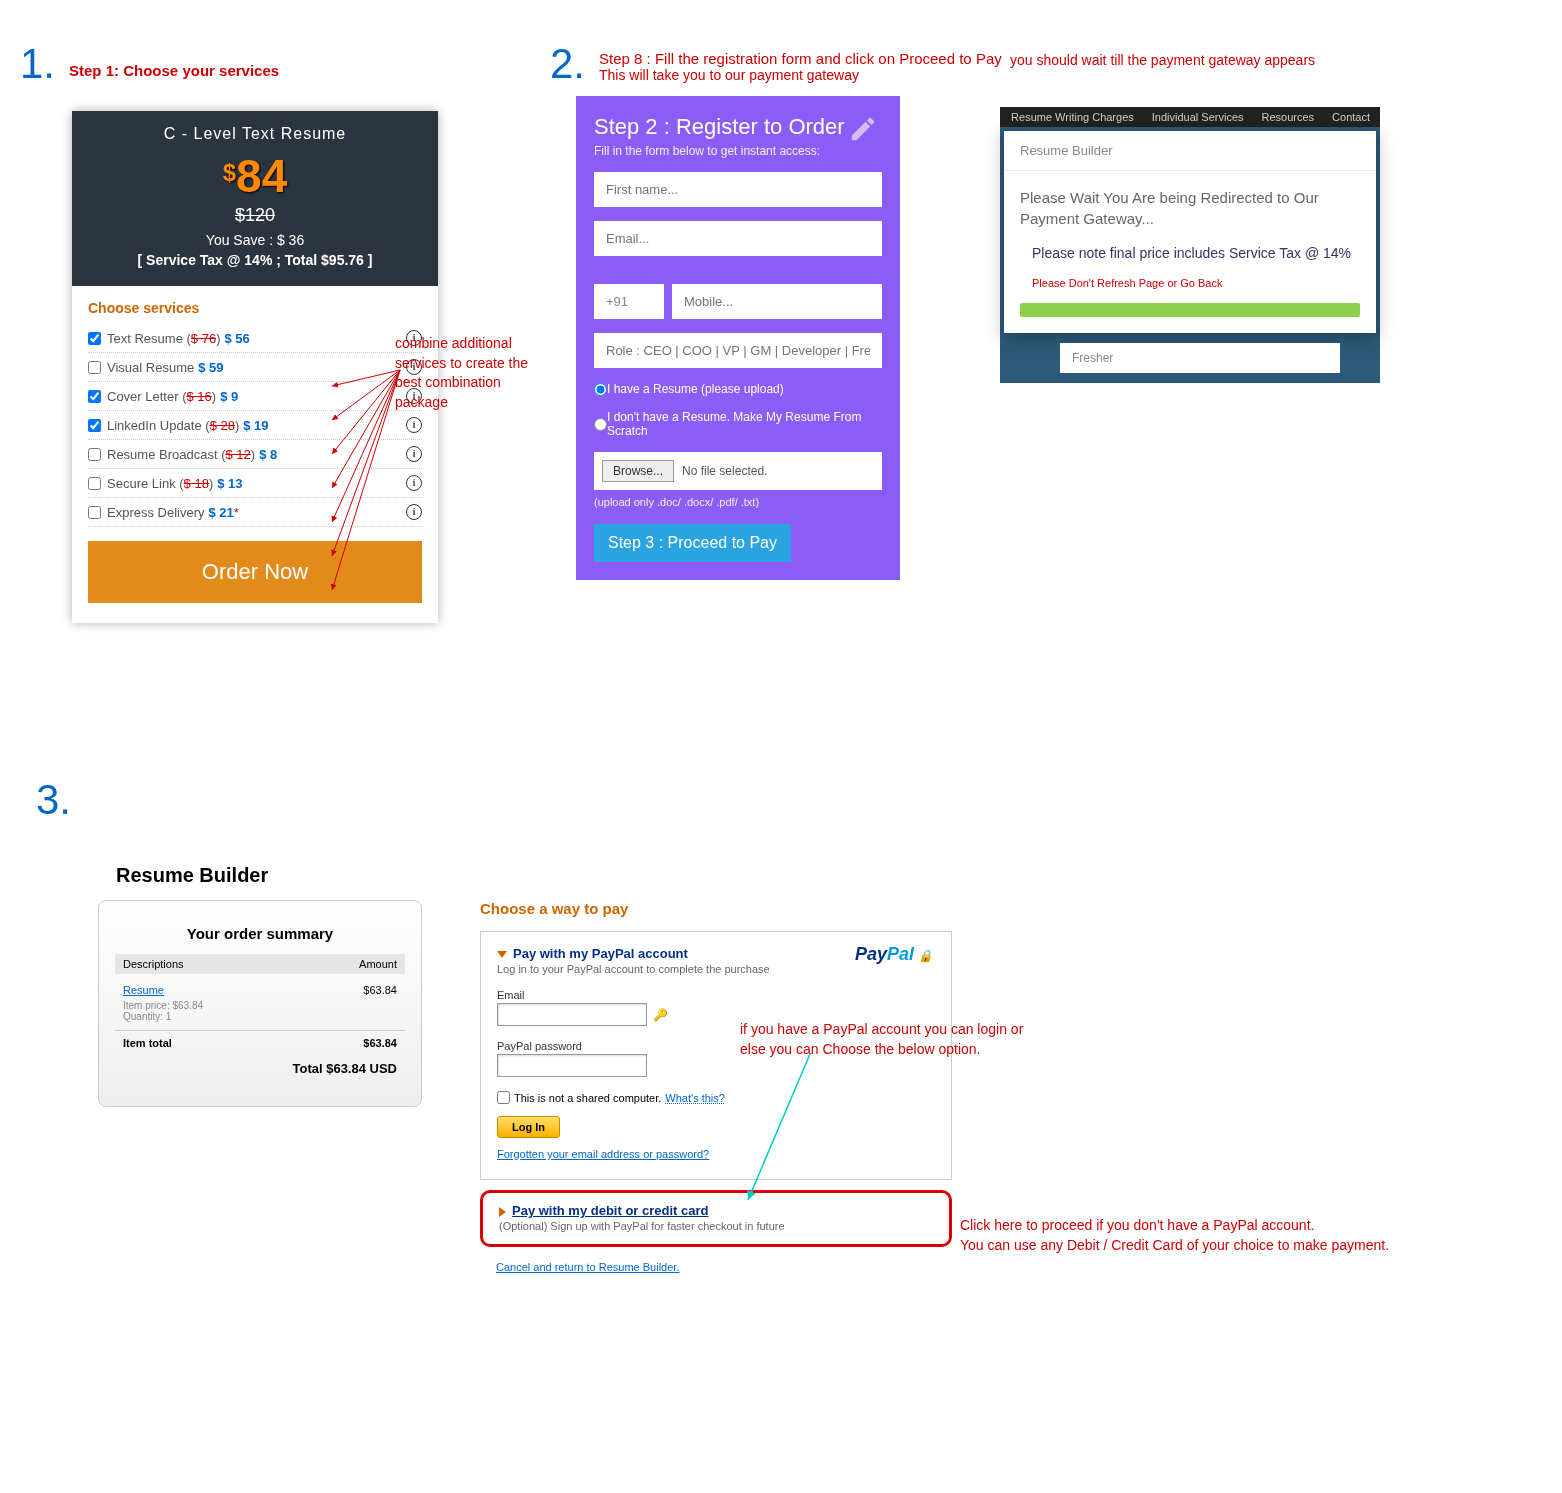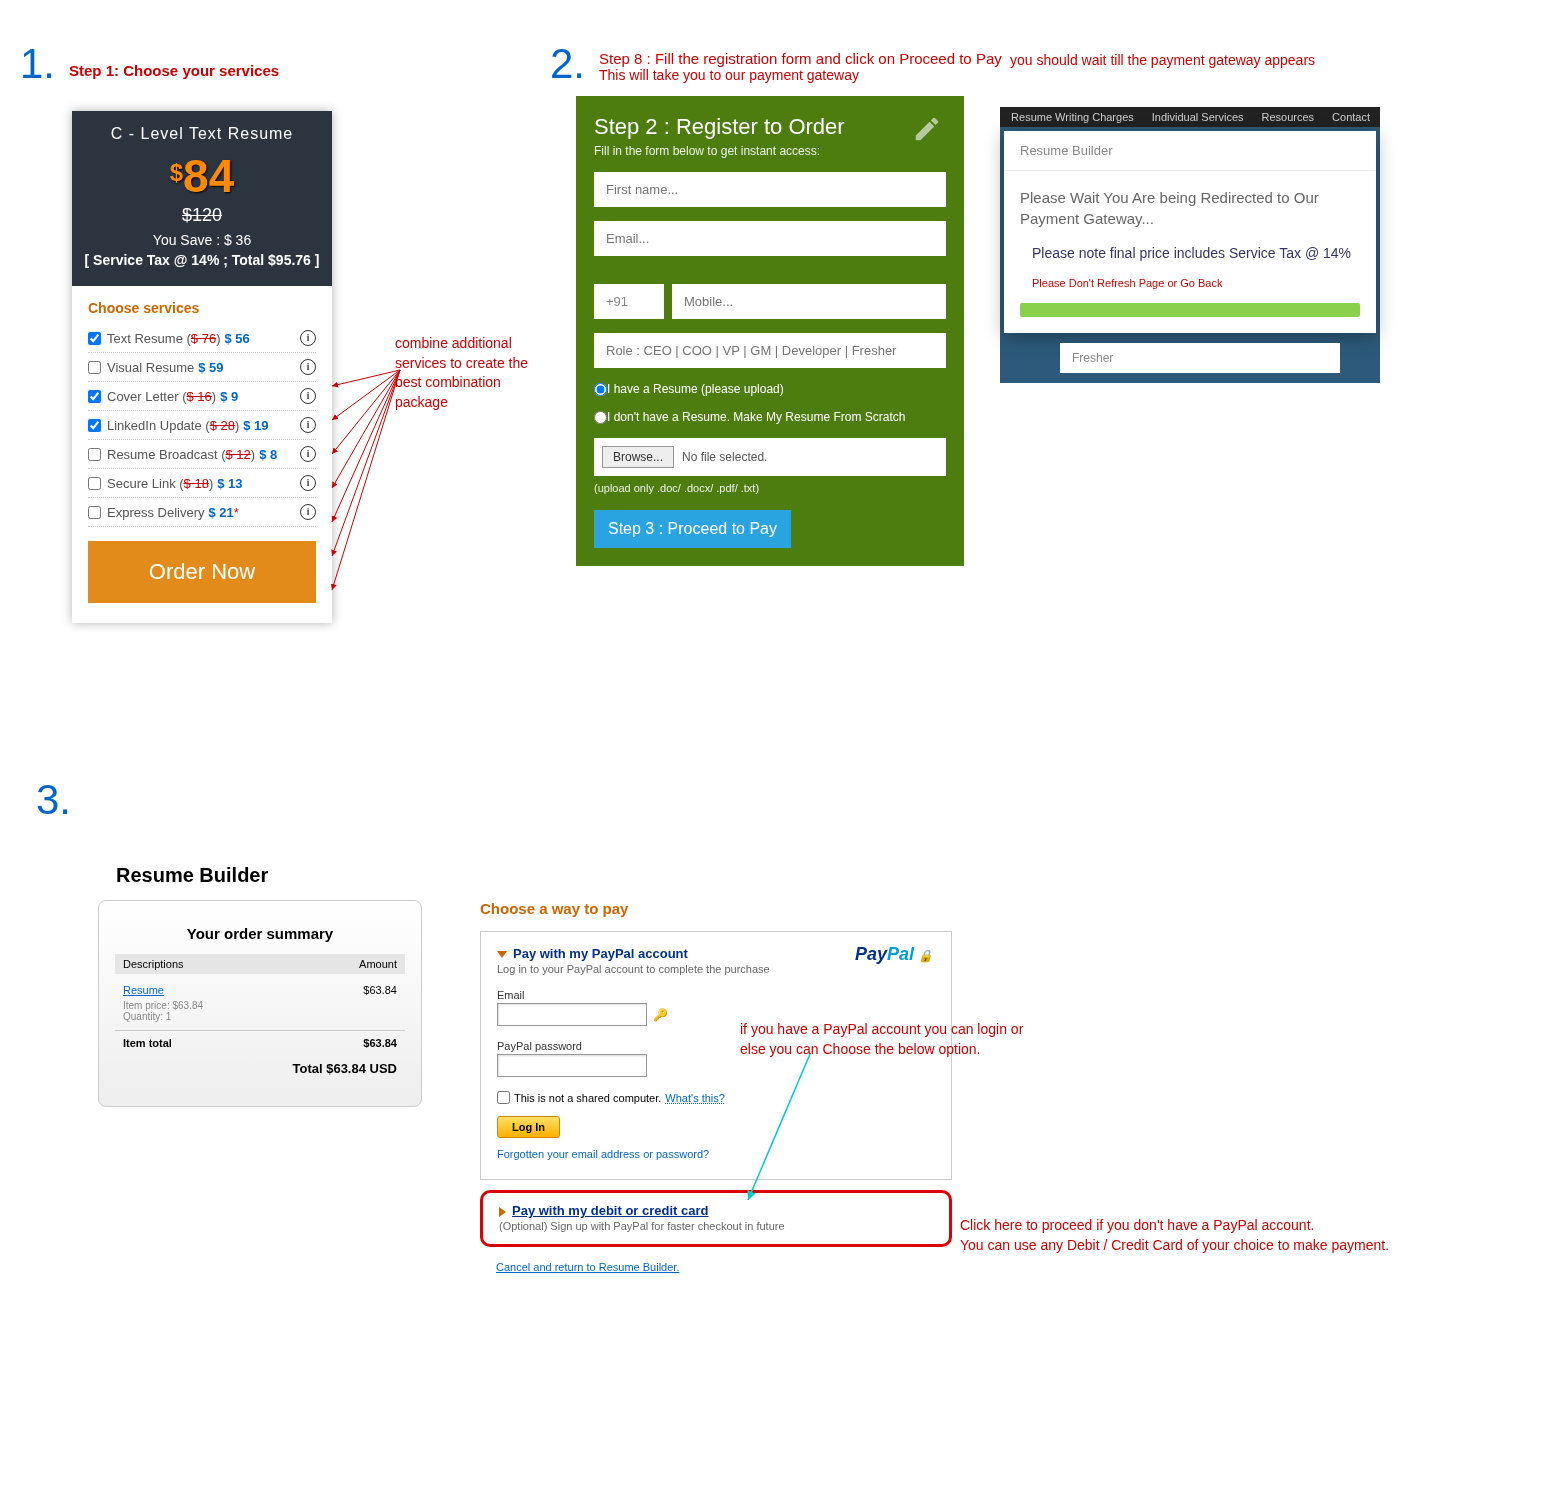--- a/index.html
+++ b/index.html
@@ -3,39 +3,39 @@
 <meta charset="utf-8">
 <style>
 * { box-sizing: border-box; margin: 0; padding: 0; }
 body { font-family: Arial, sans-serif; background: #fff; width: 1562px; height: 1493px; position: relative; }
 .step-num { font-size: 42px; color: #0066cc; font-weight: normal; font-family: "Segoe UI", Arial; }
 .step-label { color: #cc0000; font-weight: bold; font-size: 15px; }
 .step-sublabel { color: #cc0000; font-size: 14px; }
 .annotation { color: #cc0000; font-size: 14px; line-height: 1.4; }
 
 
-.card1 { position: absolute; left: 72px; top: 111px; width: 260px; box-shadow: 0 0 10px rgba(0,0,0,0.3); }
+.card1 { position: absolute; left: 72px; top: 111px; width: 366px; box-shadow: 0 0 10px rgba(0,0,0,0.3); }
 .card1-head { background: #2c3440; color: #fff; text-align: center; padding: 14px 10px 18px; }
 .card1-title { font-size: 16px; letter-spacing: 1px; }
 .card1-price { color: #ff8a00; font-size: 46px; font-weight: bold; margin-top: 6px; text-shadow: 1px 1px 2px #000; }
 .card1-price .cur { font-size: 24px; vertical-align: top; position: relative; top: 10px; }
 .card1-old { text-decoration: line-through; font-size: 18px; margin-top: 2px; }
 .card1-save { font-size: 14px; margin-top: 6px; }
 .card1-tax { font-size: 14px; margin-top: 4px; font-weight: bold; }
 .card1-body { background: #fff; padding: 14px 16px 20px; }
 .choose-title { color: #cc6600; font-size: 14px; font-weight: bold; margin-bottom: 8px; }
 .svc-row { display: flex; align-items: center; padding: 6px 0; border-bottom: 1px dotted #ccc; font-size: 13px; color: #555; }
 .svc-row input { margin-right: 6px; }
 .svc-row .strike { text-decoration: line-through; color: #cc0000; text-align: center; }
 .svc-row .price { color: #0066cc; font-weight: bold; margin-left: 4px; }
 .svc-row .info { margin-left: auto; width: 16px; height: 16px; border: 1.5px solid #333; border-radius: 50%; font-size: 11px; text-align: center; line-height: 13px; font-weight: bold; font-family: Georgia, serif; }
 .order-btn { background: #e38b1a; color: #fff; text-align: center; padding: 18px; font-size: 22px; margin-top: 14px; cursor: pointer; }
 
 
-.card2 { position: absolute; left: 576px; top: 96px; width: 388px; background: #4d7c0f; padding: 18px; color: #fff; font-size: 13px; }
+.card2 { position: absolute; left: 576px; top: 96px; width: 324px; background: #8b5cf6; padding: 18px; color: #fff; font-size: 13px; }
 .card2-title { font-size: 22px; font-weight: normal; }
 .card2-sub { font-size: 12px; margin-top: 4px; opacity: 0.9; }
 .card2 input[type=text] { width: 100%; padding: 10px 12px; border: none; margin-top: 14px; font-size: 13px; color: #888; }
 .phone-row { display: flex; gap: 8px; margin-top: 14px; }
 .phone-row input:first-child { width: 70px; }
 .phone-row input:last-child { flex: 1; }
 .radio-row { margin-top: 14px; font-size: 12px; display: flex; align-items: center; gap: 0; }
 .file-row { background: #fff; padding: 8px; margin-top: 14px; color: #555; font-size: 12px; display: flex; align-items: center; gap: 8px; }
 .file-btn { background: #eee; border: 1px solid #999; padding: 3px 10px; font-size: 12px; color: #333; }
 .upload-note { font-size: 11px; margin-top: 6px; opacity: 0.9; }
@@ -73,21 +73,21 @@
 .pp-logo { position: absolute; right: 18px; top: 12px; font-size: 18px; font-weight: bold; font-style: italic; }
 .pp-logo .p1 { color: #003087; }
 .pp-logo .p2 { color: #009cde; }
 .pp-lock { color: #999; font-size: 12px; margin-left: 4px; }
 .pp-field-label { font-size: 11px; color: #333; margin-top: 14px; }
 .pp-input { width: 150px; border: 1px solid #999; padding: 3px; margin-top: 2px; box-shadow: inset 1px 1px 2px rgba(0,0,0,0.15); }
 .pp-key { color: #666; margin-left: 6px; }
 .cb-row { margin-top: 14px; font-size: 11px; display: flex; align-items: center; gap: 4px; }
 .whats { color: #0066cc; text-decoration: underline dotted; }
 .login-btn { background: linear-gradient(#ffe066,#ffb000); border: 1px solid #cc8800; padding: 4px 14px; font-size: 11px; font-weight: bold; margin-top: 12px; cursor: pointer; border-radius: 3px; }
-.forgot { color: #0066cc; font-size: 11px; display: inline-block; margin-top: 10px; }
+.forgot { color: #0066cc; text-decoration: underline; font-size: 11px; display: inline-block; margin-top: 10px; }
 .cc-box { border: 3px solid #d00; border-radius: 10px; padding: 10px 16px 12px; margin-top: 10px; }
 .cc-head { color: #003087; text-decoration: underline; font-weight: bold; font-size: 13px; }
 .cc-sub { color: #666; font-size: 11px; margin-top: 2px; }
 .cancel-link { color: #0066cc; text-decoration: underline; font-size: 11px; display: inline-block; margin: 14px 0 0 16px; text-align: center; }
 .tri { display: inline-block; width: 0; height: 0; border-top: 5px solid transparent; border-bottom: 5px solid transparent; border-left: 7px solid #cc6600; margin-right: 6px; vertical-align: middle; }
 .tri-down { border-left: 5px solid transparent; border-right: 5px solid transparent; border-top: 7px solid #cc6600; border-bottom: none; }
 
 
 svg.arrows { position: absolute; pointer-events: none; }
 </style>

